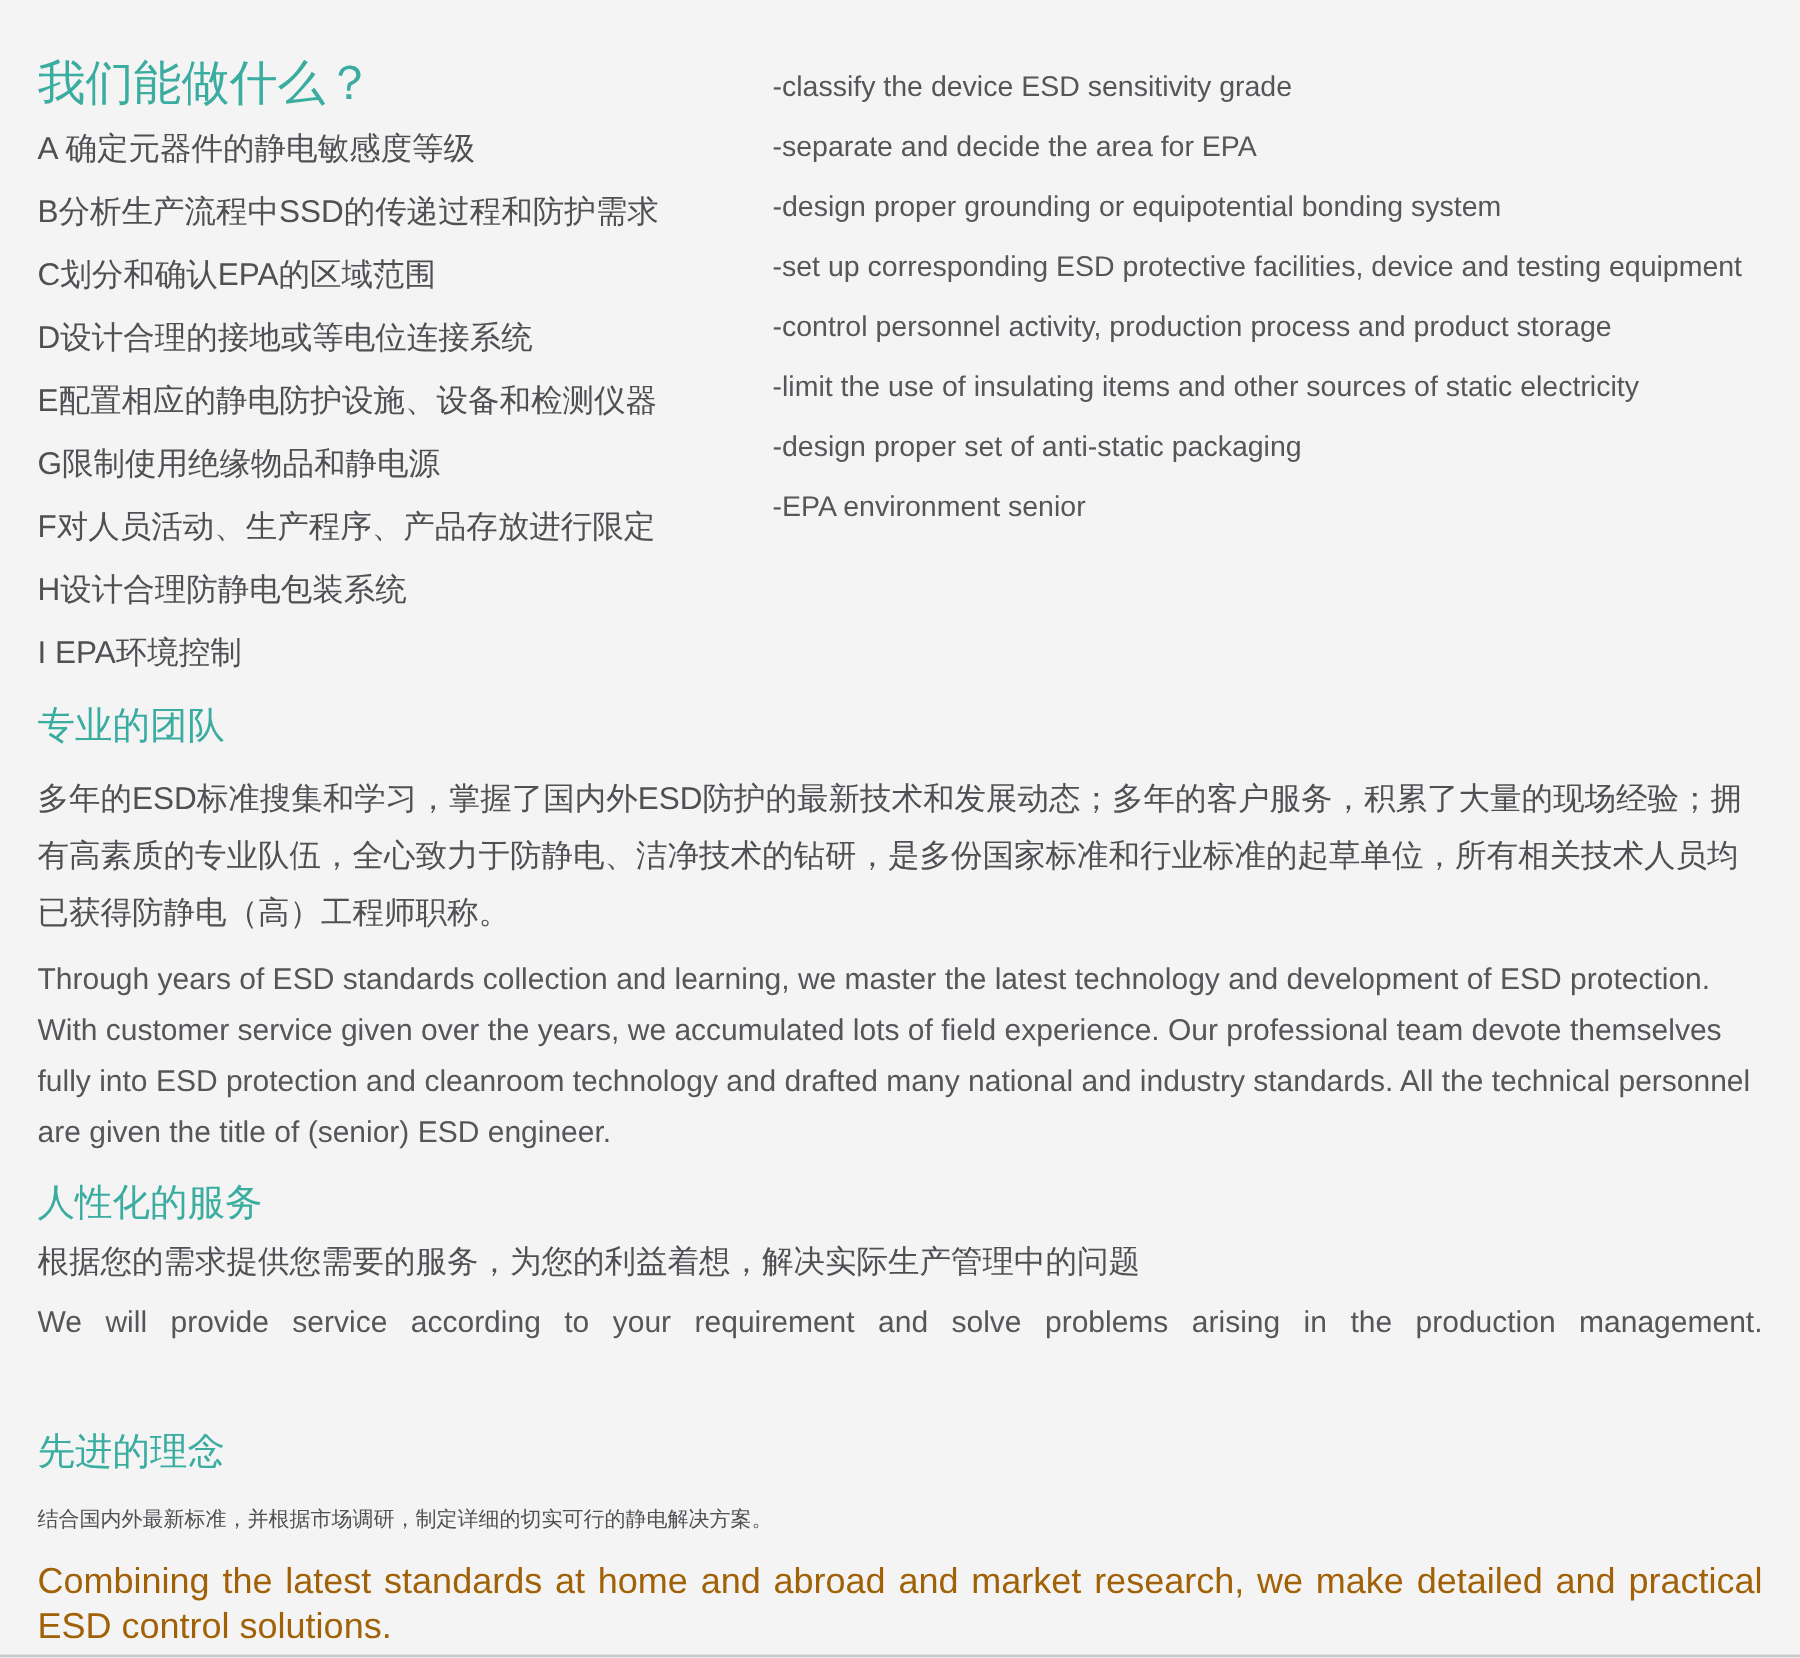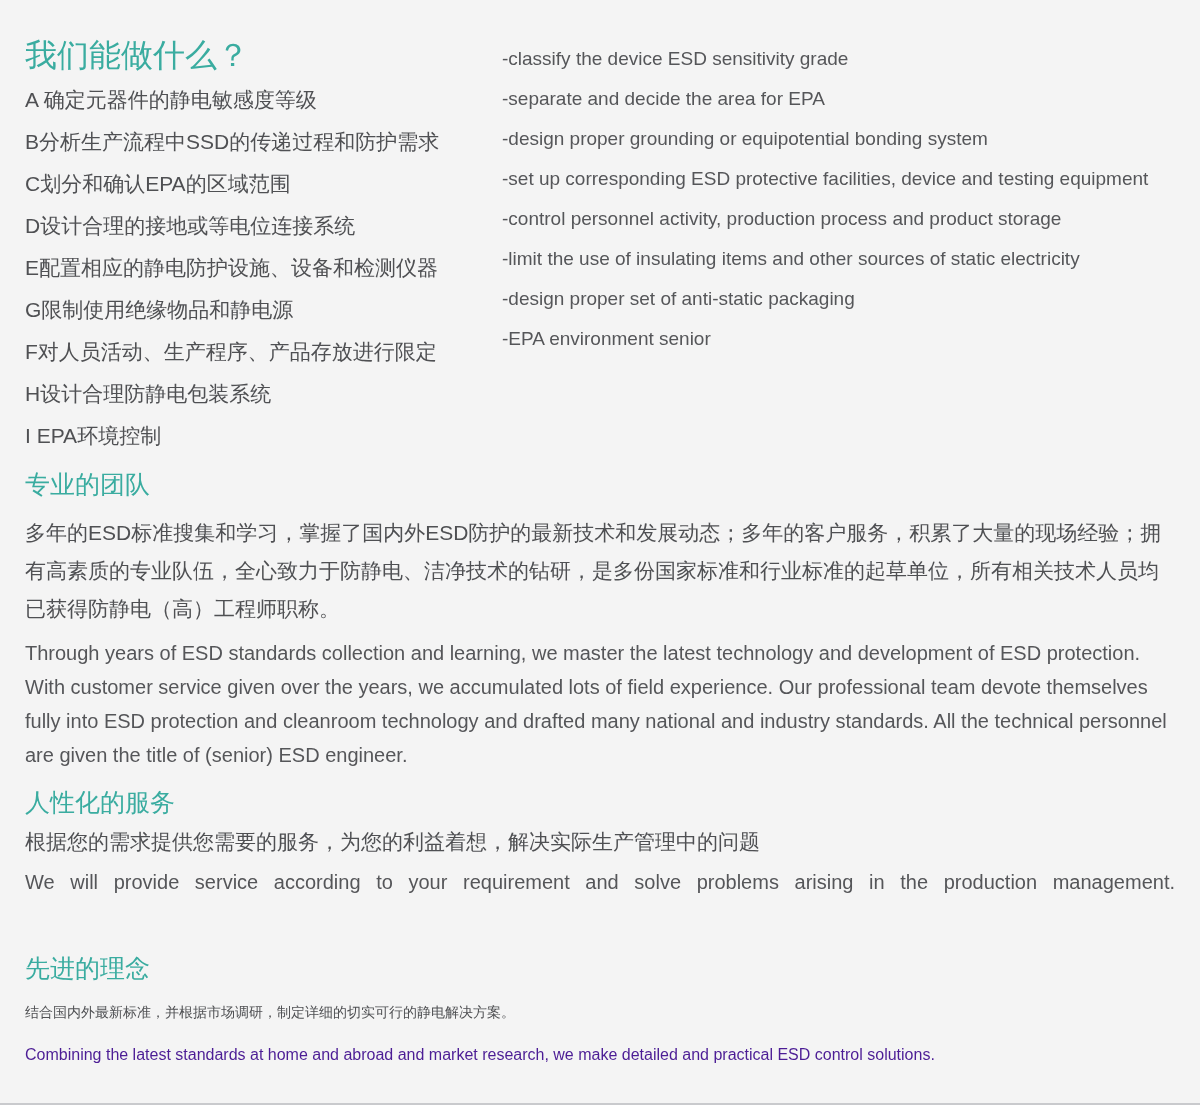--- a/index.html
+++ b/index.html
@@ -28,21 +28,21 @@
     margin-bottom: 18px;
   }
   .zh-list { list-style: none; }
   .zh-list li {
     font-size: 21px;
     line-height: 24px;
     color: #4f5053;
     margin-bottom: 18px;
     white-space: nowrap;
   }
-  .en-list { list-style: none; }
+  .en-list { list-style: none; margin-left: 13px; }
   .en-list li {
     font-size: 19px;
     line-height: 30px;
     color: #555659;
     margin-bottom: 10px;
   }
 
   
   .section-heading {
     font-size: 25px;
@@ -82,23 +82,23 @@
   }
 
   .concept-section { margin-top: 58px; }
   .concept-section .line-zh {
     font-size: 14px;
     line-height: 24px;
     color: #4f5053;
     margin-top: 18px;
   }
   .concept-section .para-en-justified {
-    font-size: 16px;
+    font-size: 24px;
     line-height: 30px;
-    color: #4c1d95;
+    color: #a16207;
     margin-top: 16px;
     text-align: justify;
   }
 
   .bottom-edge {
     position: absolute;
     left: 0; bottom: 0;
     width: 100%;
     height: 2px;
     background: #c9cacd;

